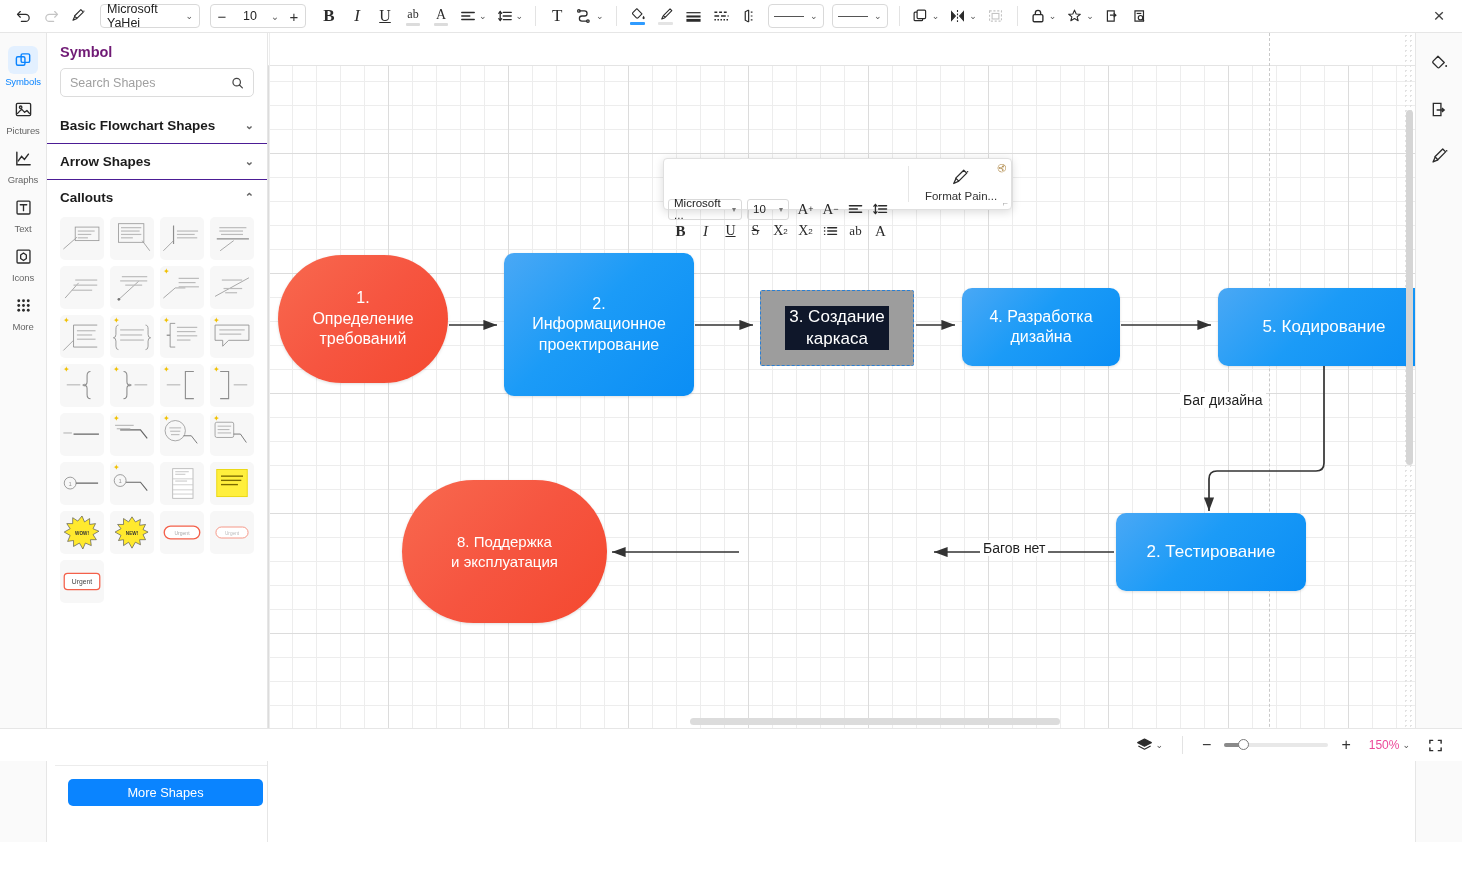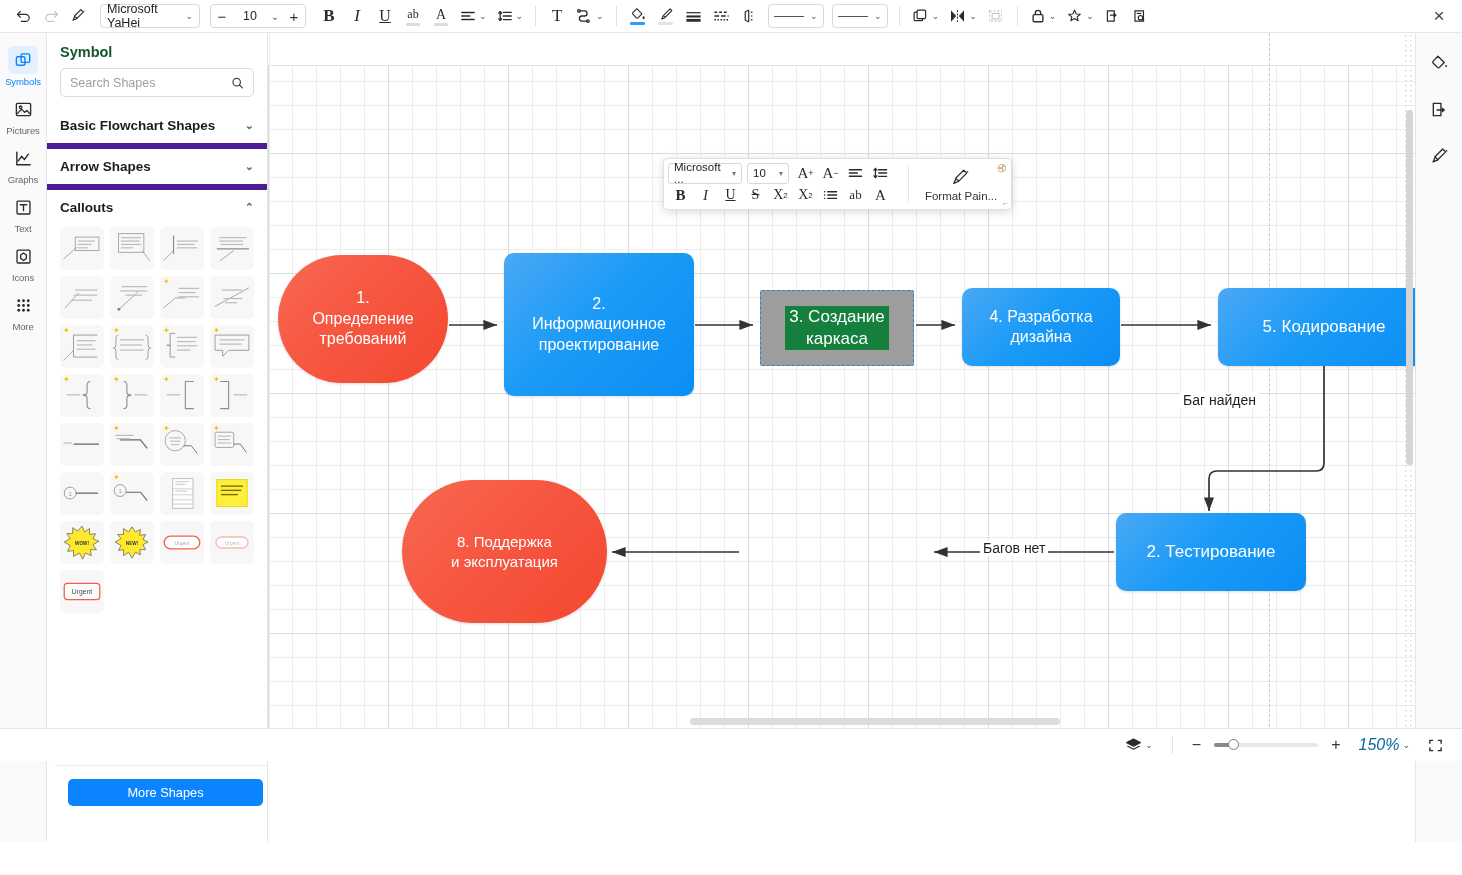--- a/index.html
+++ b/index.html
@@ -62,35 +62,35 @@
     border-radius:6px; color:#2b2b2b; }
   .rail-item.active .rail-ico { background:#e3f0ff; color:#0a84ff; }
   .rail-lb { font-size:9.5px; color:#666; margin-top:2px; letter-spacing:-.1px; }
   .rail-item.active .rail-lb { color:#0a84ff; }
 
   
   .panel {
     position:absolute; left:47px; top:33px; width:221px; height:809px;
     background:#fff; border-right:1px solid #e6e6e6; overflow:hidden;
   }
-  .panel-title { font-size:14.5px; font-weight:700; padding:11px 13px 8px; color:#14532d; }
+  .panel-title { font-size:14.5px; font-weight:700; padding:11px 13px 8px; color:#701a75; }
   .search-wrap { padding:0 13px 11px; }
   .search-box {
     display:flex; align-items:center; height:29px; border:1px solid #dcdcdc;
     border-radius:5px; padding:0 9px; background:#fff;
   }
   .search-box input {
     border:none; outline:none; flex:1; font-size:12.5px; color:#333;
     font-family:"Liberation Sans", sans-serif; background:transparent;
   }
   .search-box input::placeholder { color:#a0a0a0; }
   .sec-head {
     display:flex; align-items:center; justify-content:space-between;
     padding:10px 13px; font-size:13.5px; font-weight:700; color:#1c1c1c;
-    cursor:pointer; border-top:6px solid #4c1d95;
+    cursor:pointer; border-top:1px solid #4c1d95;
   }
   .chev { font-size:11px; color:#666; }
   .grid {
     display:grid; grid-template-columns:repeat(4,1fr); gap:6px;
     padding:2px 13px 10px;
   }
   .cell {
     position:relative; height:43px; background:#f7f7f7; border-radius:5px;
     cursor:pointer; overflow:hidden;
   }
@@ -142,34 +142,34 @@
     color:#fff; text-align:center; line-height:1.28; font-weight:400;
     box-shadow:0 1px 3px rgba(0,0,0,.13);
   }
   .n-blue  { background:linear-gradient(135deg,#4aa8f5 0%,#1b9bf7 45%,#0b8ef5 100%); border-radius:10px; }
   .n-red   { background:linear-gradient(135deg,#f8694f 0%,#f65540 50%,#f4482f 100%); }
   .pill-lr { border-radius:90px; }
   .sel-node {
     background:#9d9d9d; border:1px dashed #2a7fd4; border-radius:2px;
     box-shadow:none; color:#fff;
   }
-  .sel-text span { background:#15803d; padding:0 2px; display:inline-block; }
+  .sel-text span { background:#0f172a; padding:0 2px; display:inline-block; }
   .edge-label {
     position:absolute; background:#fff; color:#1f1f1f; font-size:14px;
     padding:0 3px; white-space:nowrap;
   }
   svg.links { position:absolute; left:0; top:0; width:1147px; height:809px; overflow:visible; }
 
   
   .float-tb {
     position:absolute; left:663px; top:158px; width:349px; height:52px;
     background:#fff; border:1px solid #e0e0e0; border-radius:4px;
     box-shadow:0 2px 10px rgba(0,0,0,.15); display:flex; padding:3px 4px;
   }
-  .ft-grid { display:flex; flex-direction:column; justify-content:space-around; }
+  .ft-grid { display:flex; flex-direction:column; justify-content:space-around;margin-top:36px; }
   .ft-row { display:flex; align-items:center; height:23px; }
   .ft-b {
     min-width:25px; height:22px; padding:0 3px; display:flex; align-items:center;
     justify-content:center; border-radius:3px; cursor:pointer; font-size:14px; color:#2b2b2b;
   }
   .ft-font {
     display:flex; align-items:center; justify-content:space-between; width:74px;
     height:21px; border:1px solid #d9d9d9; border-radius:3px; padding:0 5px;
     font-size:11.5px; cursor:pointer; margin-right:5px;
   }
@@ -202,21 +202,21 @@
   }
   .st-b { display:flex; align-items:center; height:24px; padding:0 5px;
     border-radius:4px; cursor:pointer; color:#333; }
   .st-sep { width:1px; height:18px; background:#e3e3e3; margin:0 6px; }
   .zoom-track { position:relative; width:104px; height:4px; background:#e8e8e8;
     border-radius:2px; cursor:pointer; }
   .zoom-fill { position:absolute; left:0; top:0; height:4px; width:20px;
     background:#8a8a8a; border-radius:2px; }
   .zoom-knob { position:absolute; left:14px; top:-4px; width:11px; height:11px;
     border-radius:50%; background:#fff; border:1.6px solid #7a7a7a; cursor:pointer; }
-  .zoom-val { font-size:16px; color:#0369a1;font-style:italic; }
+  .zoom-val { font-size:12px; color:#ec4899; }
 
   
   .vscroll { position:absolute; right:49px; top:110px; width:7px; height:355px;
     background:#d5d5d5; border-radius:4px; cursor:pointer; }
   .hscroll { position:absolute; left:690px; bottom:36px; width:370px; height:7px;
     background:#dcdcdc; border-radius:4px; cursor:pointer; }
 </style>
 </head>
 <body>
 
@@ -815,21 +815,21 @@
         <line x1="181" y1="292" x2="229" y2="292" stroke="#333" stroke-width="1.7" marker-end="url(#ah)"></line>
         <line x1="427" y1="292" x2="485" y2="292" stroke="#333" stroke-width="1.7" marker-end="url(#ah)"></line>
         <line x1="648" y1="292" x2="687" y2="292" stroke="#333" stroke-width="1.7" marker-end="url(#ah)"></line>
         <line x1="853" y1="292" x2="943" y2="292" stroke="#333" stroke-width="1.7" marker-end="url(#ah)"></line>
 
         <path d="M1056 333 L1056 430 q0 8 -8 8 L949 438 q-8 0 -8 8 L941 478" fill="none" stroke="#333" stroke-width="1.7" marker-end="url(#ah)"></path>
         <line x1="846" y1="519" x2="666" y2="519" stroke="#333" stroke-width="1.7" marker-end="url(#ah)"></line>
         <line x1="471" y1="519" x2="344" y2="519" stroke="#333" stroke-width="1.7" marker-end="url(#ah)"></line>
       </svg>
 
-      <div class="edge-label" style="left:912px; top:359px;">Баг найден</div>
+      <div class="edge-label" style="left:912px; top:359px;">Баг дизайна</div>
       <div class="edge-label" style="left:712px; top:507px;">Багов нет</div>
 
       <div class="node n-red pill-lr" style="left:10px;  top:222px; width:170px; height:128px; font-size:16px;">
         <span>1.<br>Определение<br>требований</span>
       </div>
 
       <div class="node n-blue" style="left:236px; top:220px; width:190px; height:143px; font-size:16px;">
         <span>2.<br>Информационное<br>проектирование</span>
       </div>
 

